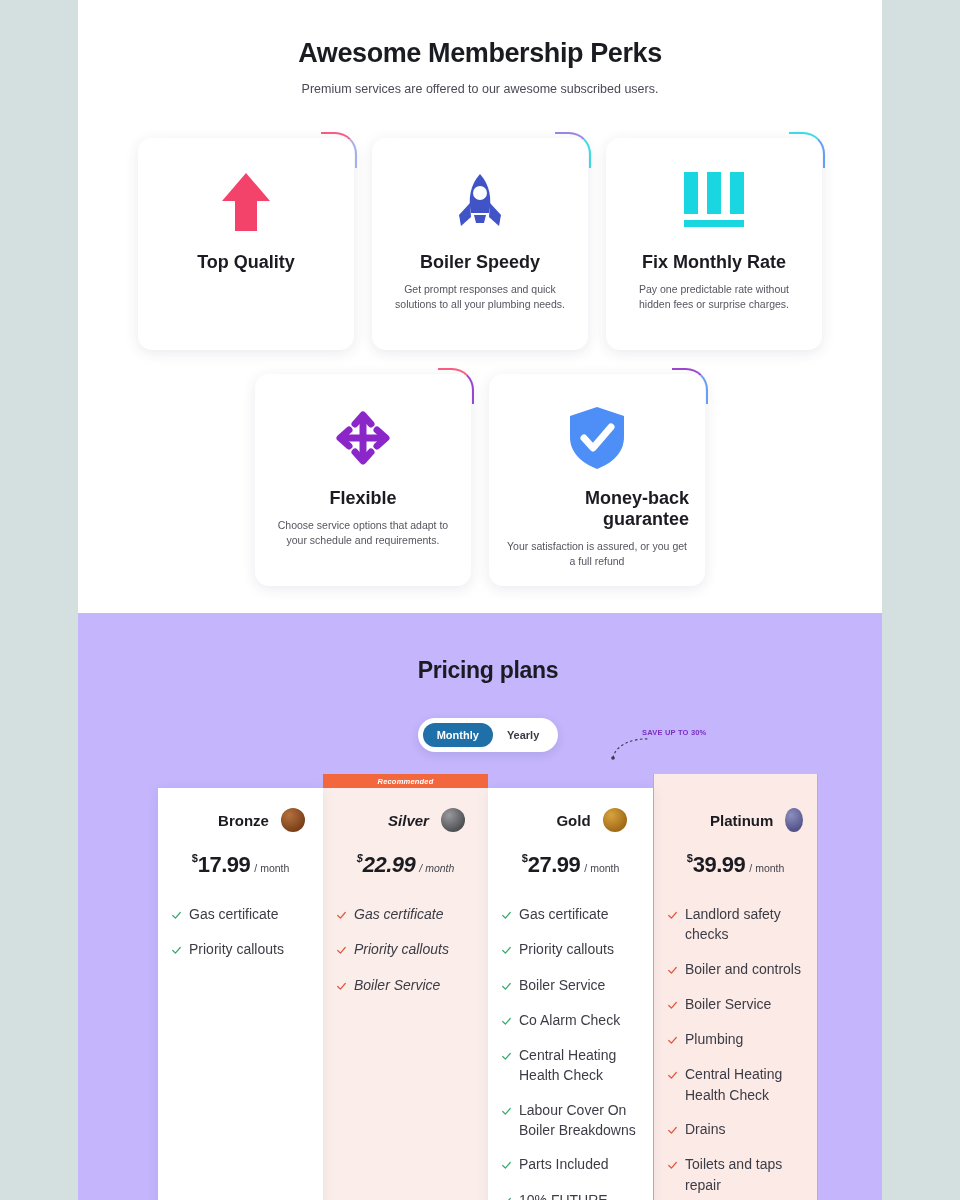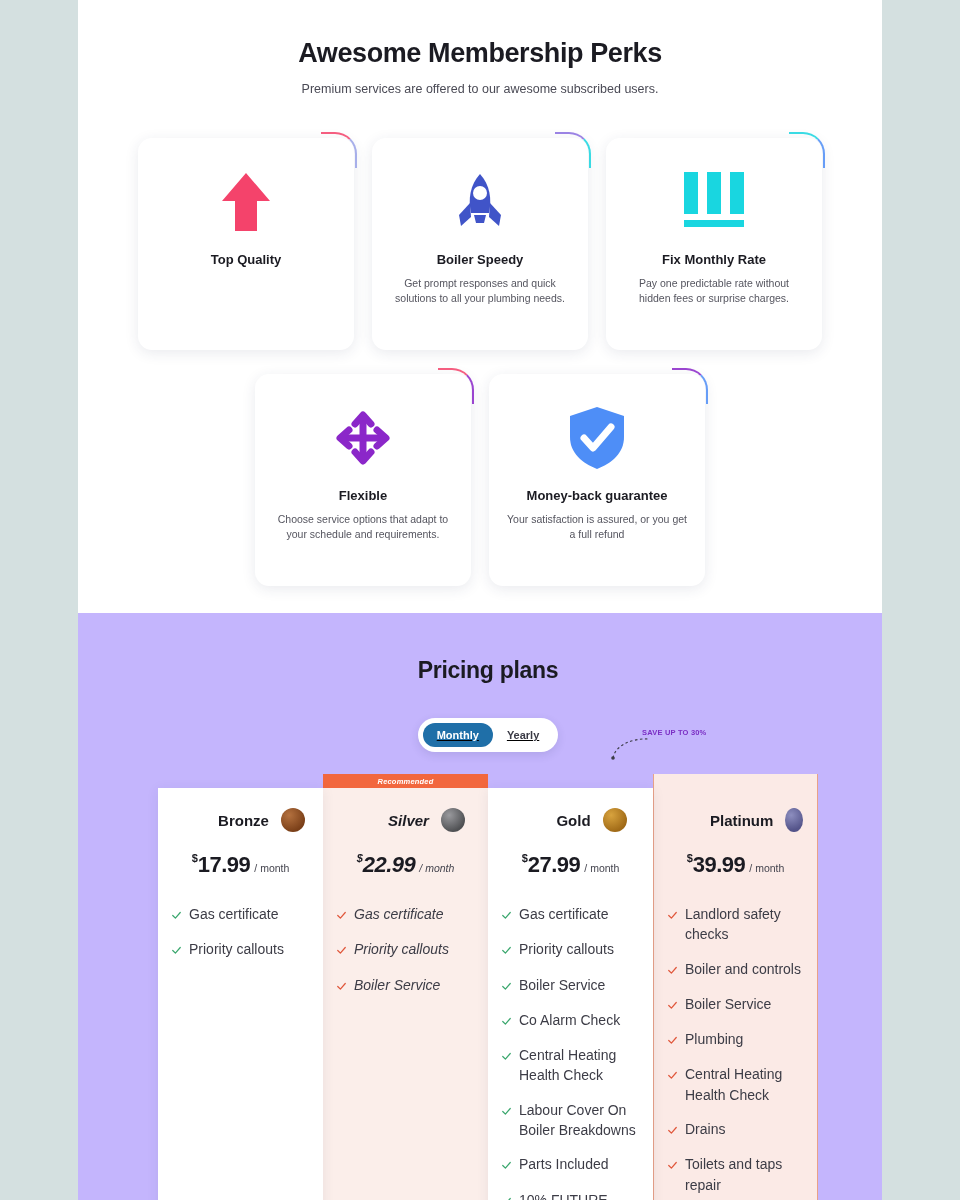--- a/index.html
+++ b/index.html
@@ -33,33 +33,33 @@
   }
   .card::before {
     content:""; position:absolute; top:-6px; right:-3px; width:34px; height:34px;
     border-top:2px solid; border-right:2px solid;
     border-top-right-radius:22px;
     border-color:var(--arcA) var(--arcB) transparent transparent;
     opacity:.85;
   }
   .card-icon { height:68px; display:flex; align-items:center; justify-content:center; }
   .card-title {
-    margin-top:16px; font-size:13px; font-weight:bold; color:#1b1b22; text-align:right;
+    margin-top:16px; font-size:18px; font-weight:bold; color:#1b1b22; text-align:right;
   }
   .card-desc {
     margin-top:9px; font-size:10.5px; line-height:1.45; color:#55555f; text-align:center;
   }
 
   
   .pricing { background:#c4b5fd; margin-top:27px; padding:44px 0 0 16px; min-height:545px; }
   .pricing-title {
     text-align:center; font-size:23px; font-weight:bold; color:#1b1b22; letter-spacing:-0.3px;
   }
 
-  .toggle-wrap { display:flex; justify-content:center; margin-top:34px; position:relative;text-decoration:underline; }
+  .toggle-wrap { display:flex; justify-content:center; margin-top:34px; position:relative; }
   .toggle {
     display:flex; align-items:center; background:#ffffff; border-radius:22px;
     padding:5px; box-shadow:0 3px 10px rgba(30,40,80,0.12);
   }
   .toggle-opt {
     font-size:11px; font-weight:bold; padding:6px 14px; border-radius:18px; color:#3a3a45;
   }
   .toggle-opt.active { background:#1f6fa8; color:#ffffff; }
   .save-badge {
     position:absolute; left:548px; top:10px;

